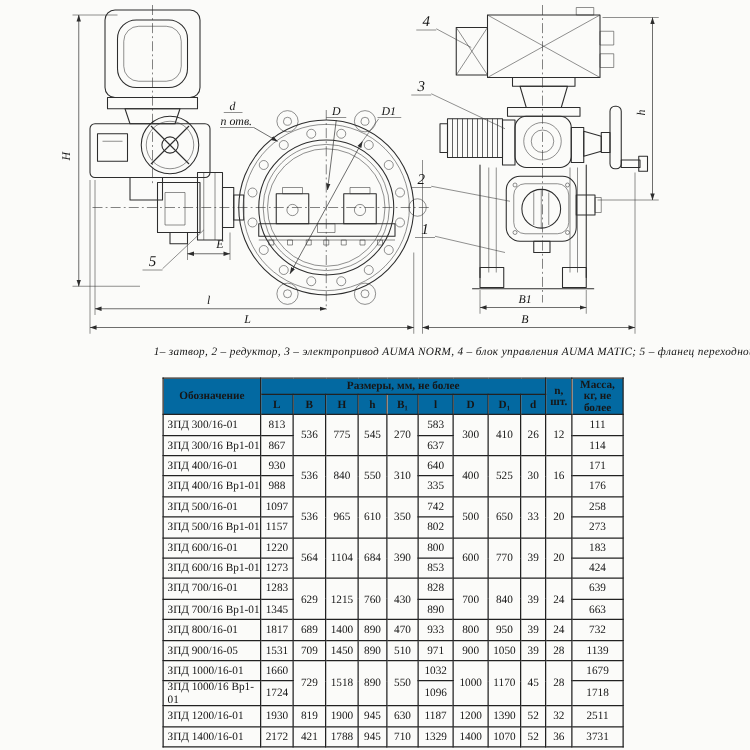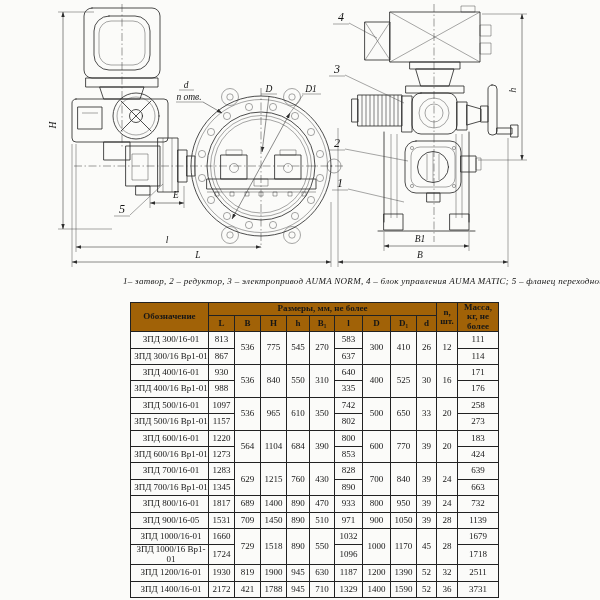--- a/index.html
+++ b/index.html
@@ -15,25 +15,25 @@
   .dtext{font:italic 9.5px "Liberation Serif","DejaVu Serif",serif;fill:#151515;}
   .ctext{font:italic 12px "Liberation Serif","DejaVu Serif",serif;fill:#151515;}
   
   .caption{position:absolute;top:276px;left:123px;width:477px;white-space:nowrap;
            font:italic 9px/1.2 "Liberation Serif","DejaVu Serif",serif;letter-spacing:.28px;color:#131313;}
   
   .dims-table{position:absolute;top:302px;left:130px;width:368px;border-collapse:collapse;
               table-layout:fixed;font-size:9px;border:1.4px solid #141414;}
   .dims-table th,.dims-table td{border:1px solid #222;text-align:center;vertical-align:middle;
               padding:0;overflow:hidden;line-height:1.05;}
-  .dims-table thead th{background:#a16207;font-weight:bold;}
+  .dims-table thead th{background:#0369a1;font-weight:bold;}
   .dims-table thead tr.h1 th{height:12px;}
   .dims-table thead tr.h2 th{height:15px;}
   .dims-table td{height:15.4px;}
-  .dims-table td.name-cell{text-align:center;padding-left:3px;}
+  .dims-table td.name-cell{text-align:left;padding-left:3px;}
 </style>
 </head>
 <body>
 
 <div class="page">
 
   <svg class="drawing" width="600" height="272" viewBox="0 0 600 272">
     <defs>
       <marker id="ar" viewBox="0 0 10 10" refX="9.5" refY="5" markerWidth="10" markerHeight="10" orient="auto-start-reverse">
         <path d="M0,1.8 L10,5 L0,8.2 z" fill="#2d2d2d"></path>
@@ -498,21 +498,21 @@
         </tr>
         <tr>
           <td class="name-cell">ЗПД 1400/16-01</td>
           <td>2172</td>
           <td>421</td>
           <td>1788</td>
           <td>945</td>
           <td>710</td>
           <td>1329</td>
           <td>1400</td>
-          <td>1590</td>
+          <td>1070</td>
           <td>52</td>
           <td>36</td>
           <td>3731</td>
         </tr>
       </tbody>
   </table>
 
 </div>
 
 </body></html>

